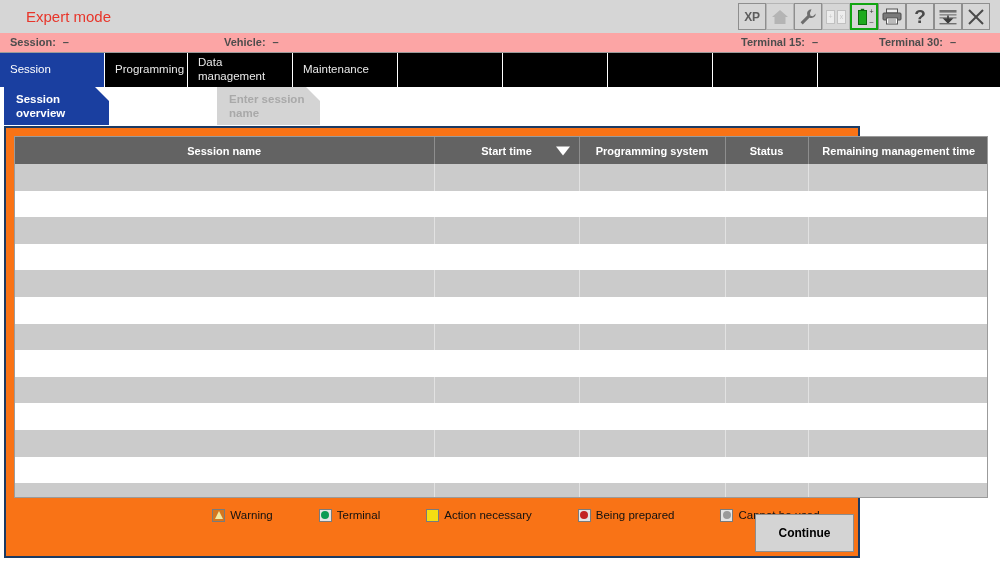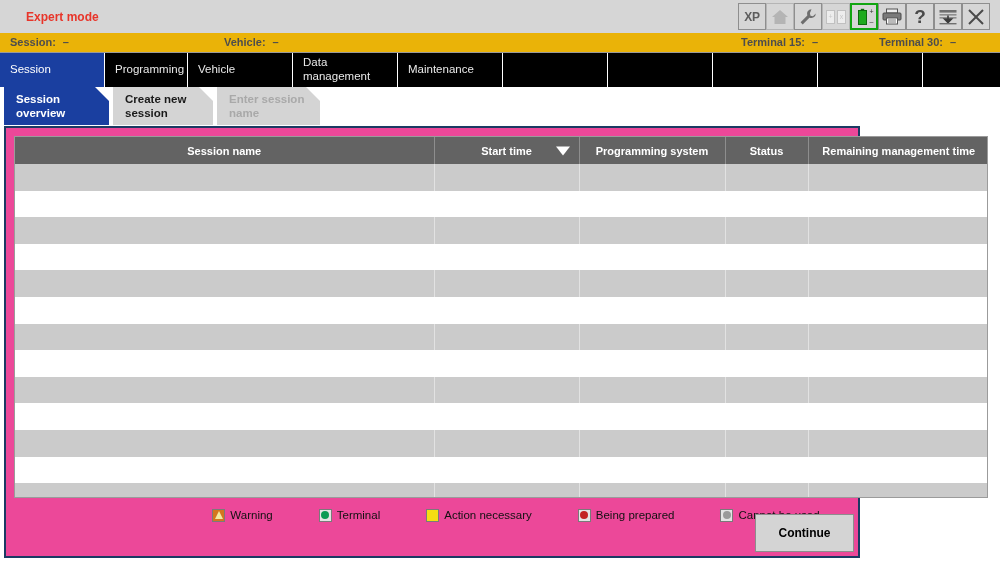--- a/index.html
+++ b/index.html
@@ -19,21 +19,21 @@
     display: flex; align-items: center;
   }
   .header-titles {
     margin-left: 18px; line-height: 1.28;
   }
   .header-titles .l1, .header-titles .l2 {
     font-size: 11px; font-weight: bold; color: #000;
     white-space: nowrap; letter-spacing: -0.1px;
   }
   .expert-mode {
-    margin-left: 26px; color: #e8352a; font-size: 12px; font-weight: bold;
+    margin-left: 26px; color: #e8352a; font-size: 15px; font-weight: normal;
     white-space: nowrap;
   }
 
   .toolbar {
     position: absolute; right: 10px; top: 3px;
     display: flex; align-items: center;
   }
   .tbtn {
     width: 28px; height: 27px;
     background: #d6d6d6;
@@ -43,21 +43,21 @@
   }
   .tbtn.disabled { border-color: #b5b5b5; }
   .tbtn.active { border: 2px solid #11a511; }
   .tbtn-xp { font-size: 12px; font-weight: bold; color: #5d5d5d; letter-spacing: -0.3px; }
   .tbtn svg { display: block; }
   .tbtn-q { font-size: 19px; font-weight: bold; color: #4a4a4a; line-height: 1; }
 
   
   .infostrip {
     position: absolute; left: 0; top: 33px; width: 1000px; height: 20px;
-    background: #eab308;
+    background: #fca5a5;
     border-bottom: 1px solid #9a9a9a;
     font-size: 11px; color: #4d4d4d; font-weight: bold;
   }
   .infostrip .cell { position: absolute; top: 3px; white-space: nowrap; }
   .infostrip .val { font-weight: bold; padding-left: 7px; }
   .is-session { left: 10px; }
   .is-vehicle { left: 224px; }
   .is-t15 { left: 741px; }
   .is-t30 { left: 879px; }
 
@@ -95,21 +95,21 @@
     clip-path: polygon(0 0, calc(100% - 14px) 0, 100% 14px, 100% 100%, 0 100%);
   }
   .stab.sel { background: #1a3fa0; color: #ffffff; }
   .stab.norm { background: #d4d4d4; color: #1a1a1a; }
   .stab.dis { background: #d4d4d4; color: #a9a9a9; }
 
   
   .panel {
     position: absolute; left: 4px; top: 126px; width: 856px; height: 432px;
     border: 2px solid #1b3a63;
-    background: #ec4899;
+    background: #f97316;
   }
 
   .tablewrap {
     position: absolute; left: 8px; top: 8px; width: 974px; height: 362px;
     border: 1px solid #9b9b9b;
     background: #ffffff;
     overflow: hidden;
   }
   table.grid { width: 100%; border-collapse: collapse; table-layout: fixed; }
   table.grid th {
@@ -284,36 +284,33 @@
       <span>Terminal 15:</span><span class="val">–</span>
     </div>
     <div class="cell is-t30">
       <span>Terminal 30:</span><span class="val">–</span>
     </div>
   </div>
 
   <div class="maintabs">
     <div class="mtab selected" style="width:105px">Session</div>
     <div class="mtab" style="width:83px">Programming</div>
-    <div class="mtab" style="width:105px">Vehicle</div>
     <div class="mtab" style="width:105px">Data
 management</div>
     <div class="mtab" style="width:105px">Maintenance</div>
     <div class="mtab empty" style="width:105px"></div>
     <div class="mtab empty" style="width:105px"></div>
     <div class="mtab empty" style="width:105px"></div>
     <div class="mtab empty" style="width:105px"></div>
     <div class="mtab empty" style="width:55px;border-right:none"></div>
   </div>
 
   <div class="subtabs">
     <div class="stab sel" style="left:4px;   width:105px">Session
 overview</div>
-    <div class="stab norm" style="left:113px; width:100px">Create new
-session</div>
     <div class="stab dis" style="left:217px; width:103px">Enter session
 name</div>
   </div>
 
   <div class="panel">
 
     <div class="tablewrap">
       <table class="grid">
         <colgroup>
           <col class="c-name">

